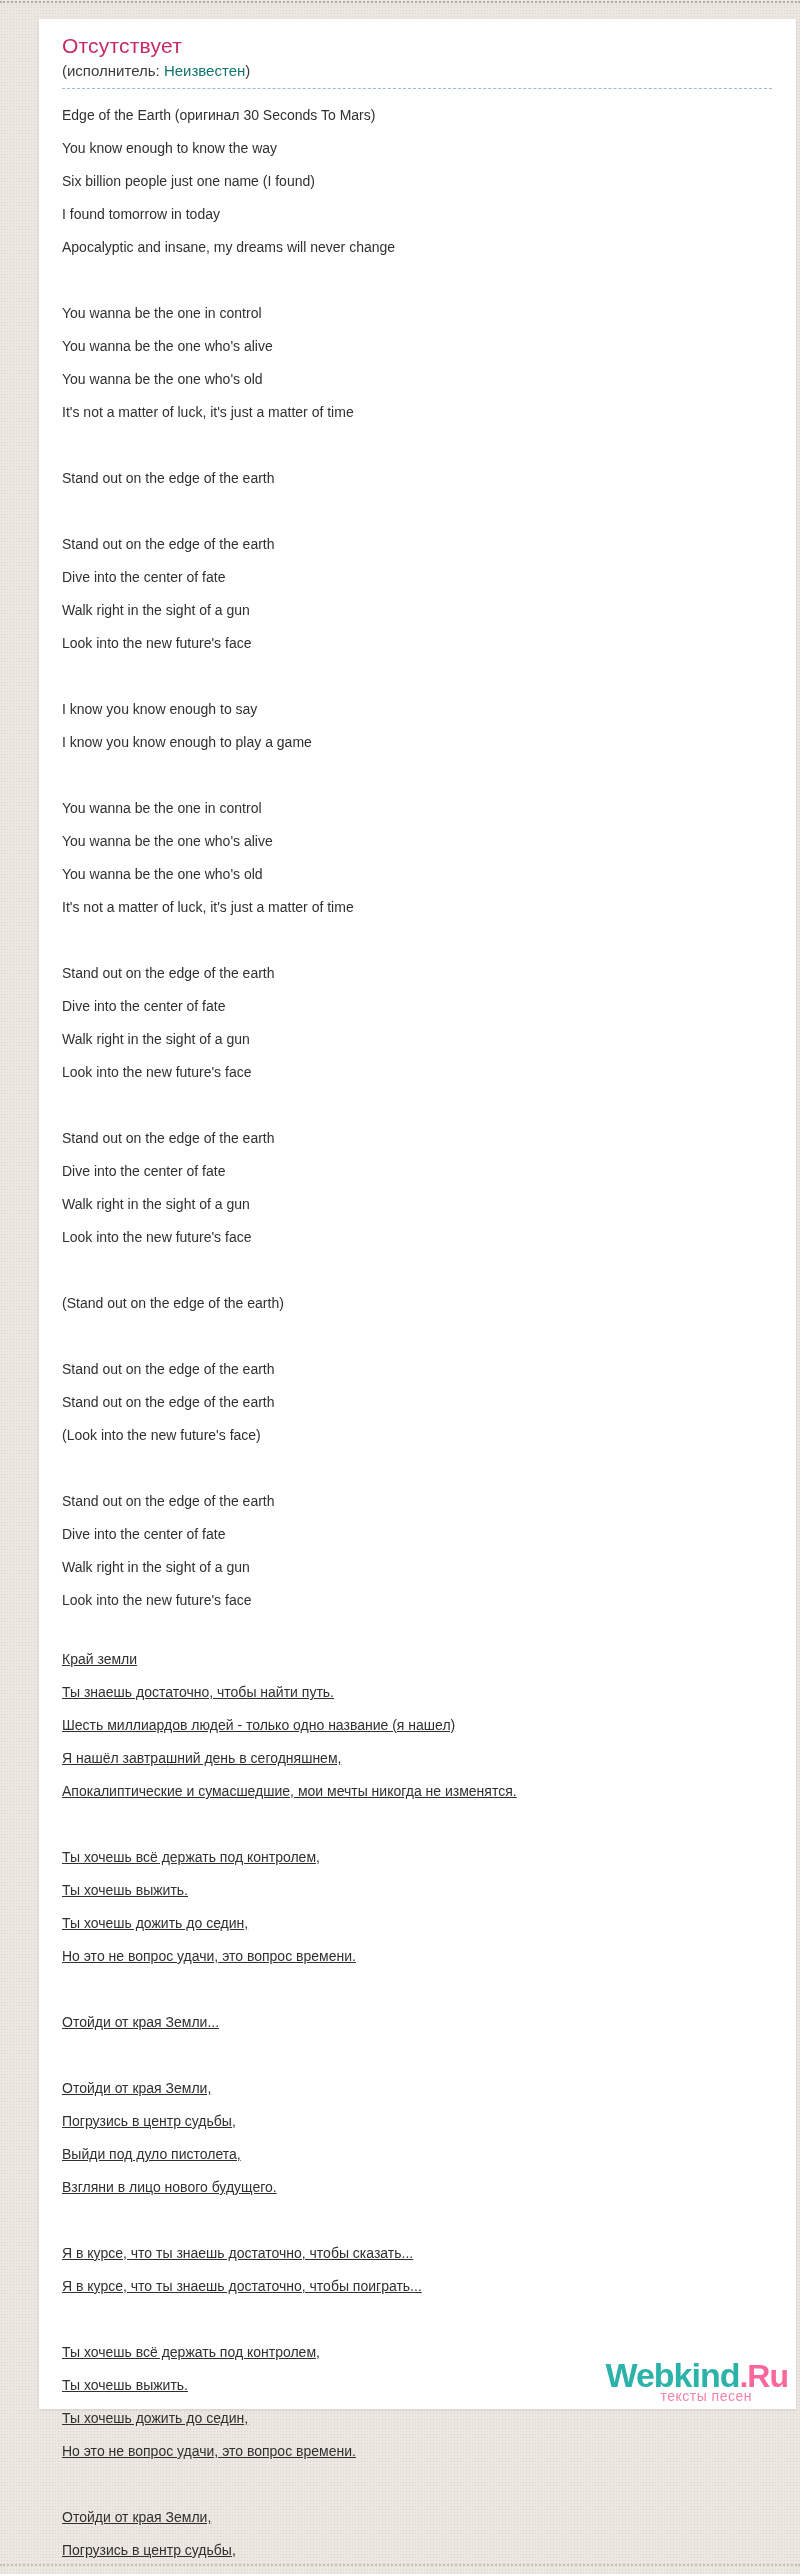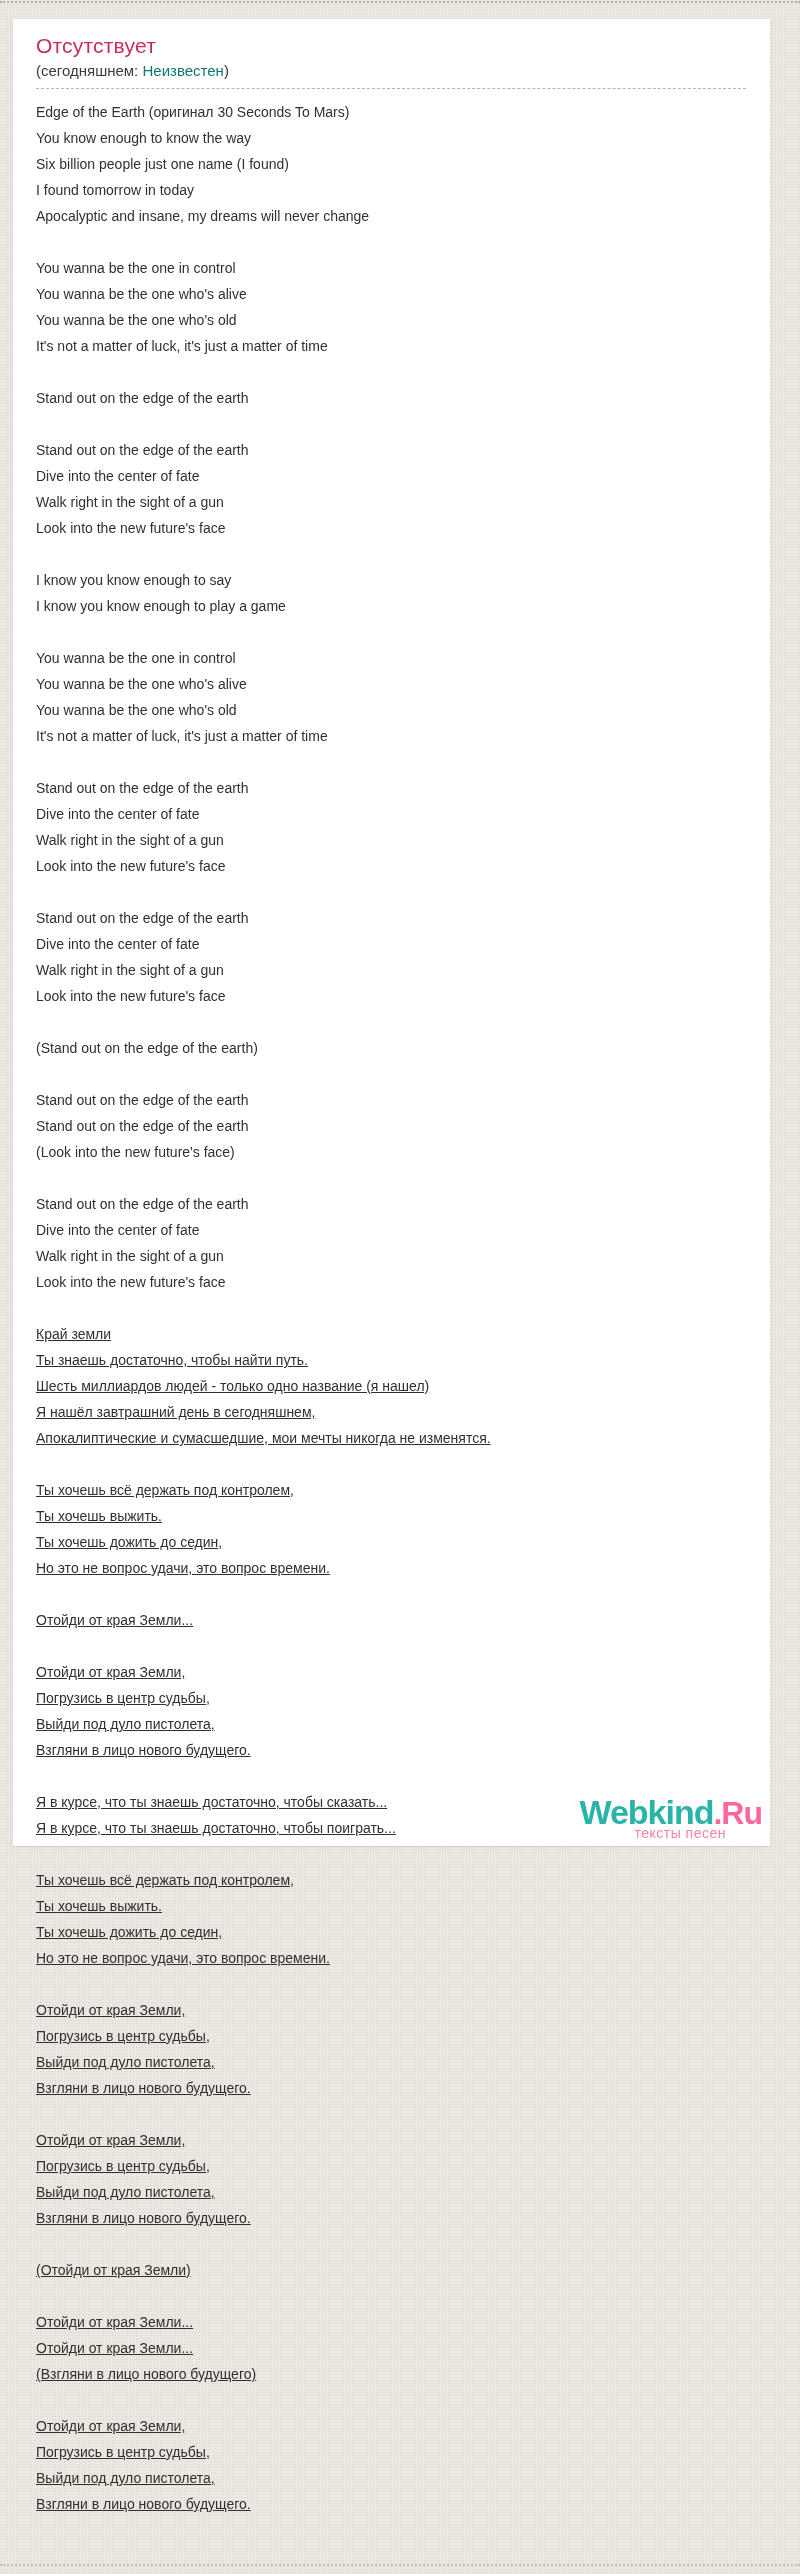--- a/index.html
+++ b/index.html
@@ -17,22 +17,22 @@
   .page-dots-top {
     position: absolute; top: 1px; left: 0; width: 100%;
     border-top: 2px dotted #b2aca1;
   }
   .page-dots-bottom {
     position: absolute; top: 2564px; left: 0; width: 100%;
     border-top: 2px dotted #c3bdb2;
   }
   .card {
     position: absolute;
-    left: 13px; top: 19px;
-    width: 757px; height: 1827px;
+    left: 39px; top: 19px;
+    width: 757px; height: 2390px;
     background: #ffffff;
     box-shadow: 0 1px 3px rgba(0,0,0,0.10);
   }
   .card-inner {
     padding: 15px 24px 0 23px;
   }
   .page-title {
     font-size: 21px;
     font-weight: 400;
     color: #c62a68;
@@ -46,21 +46,21 @@
     border-bottom: 1px dashed #9fb9cd;
   }
   .artist-link {
     color: #0f766e;
     text-decoration: none;
     cursor: pointer;
   }
   .lyrics {
     margin-top: 10px;
     font-size: 14px;
-    line-height: 26px;
+    line-height: 33px;
     color: #303030;
     white-space: pre-line;
   }
   .lyrics-ru {
     margin-top: 26px;
     text-decoration: underline;
   }
   .brand-logo {
     position: absolute;
     right: 8px; bottom: 6px;
@@ -96,21 +96,21 @@
 <body>
 
 <div class="page-dots-top"></div>
 <div class="page-dots-bottom"></div>
 
 <div class="card">
   <div class="card-inner">
 
     <h1 class="page-title">Отсутствует</h1>
 
-    <div class="artist-line"><span>(сегодняшнем: </span><a class="artist-link">Неизвестен</a><span>)</span></div>
+    <div class="artist-line"><span>(исполнитель: </span><a class="artist-link">Неизвестен</a><span>)</span></div>
 
     <div class="lyrics lyrics-en">Edge of the Earth (оригинал 30 Seconds To Mars)
 You know enough to know the way
 Six billion people just one name (I found)
 I found tomorrow in today
 Apocalyptic and insane, my dreams will never change
 
 You wanna be the one in control
 You wanna be the one who's alive
 You wanna be the one who's old

